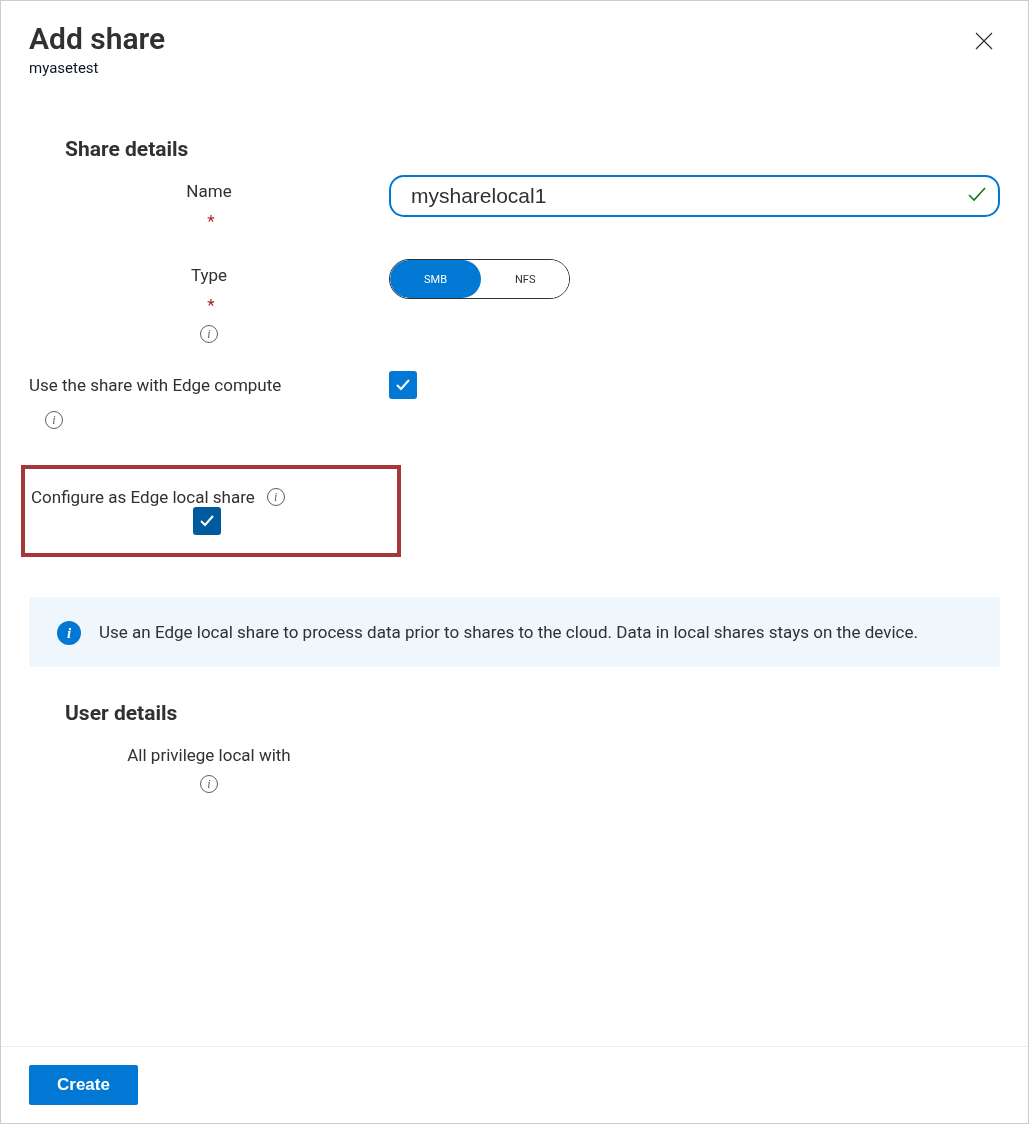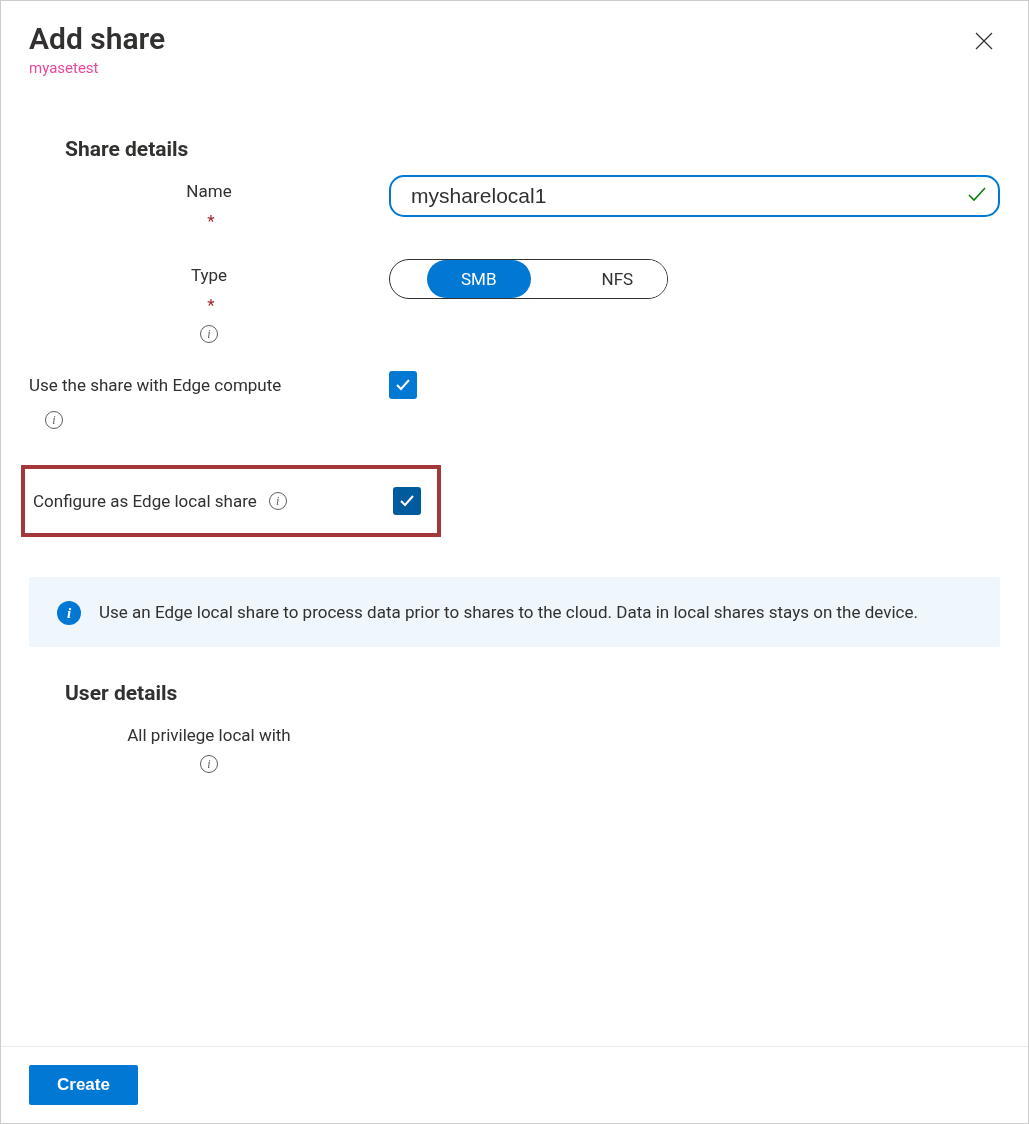--- a/index.html
+++ b/index.html
@@ -29,21 +29,21 @@
   }
   .close-btn {
     width:32px;height:32px;
     display:flex;align-items:center;justify-content:center;
     cursor:pointer;
     color:#323130;
     margin-top:4px;
   }
   .subtitle {
     font-size:15px;
-    color:#ec4899;
+    color:#0f172a;
     margin-top:2px;
   }
   .section-heading {
     font-size:21px;
     font-weight:700;
     margin-top:60px;
     margin-bottom:14px;
     margin-left:36px;
   }
   .form-row {
@@ -98,24 +98,23 @@
   .segmented {
     display:inline-flex;
     border:1px solid #323130;
     border-radius:20px;
     overflow:hidden;
     height:40px;
   }
   .seg {
     padding:0 34px;
     display:flex;align-items:center;justify-content:center;
-    font-size:17px;
+    font-size:11px;
     cursor:pointer;
     background:#fff;
-    margin-left:37px;
   }
   .seg.selected {
     background:#0078d4;
     color:#fff;
     border-radius:20px;
   }
   .checkbox {
     width:28px;height:28px;
     border-radius:3px;
     background:#0078d4;
@@ -130,23 +129,24 @@
   }
   .edge-compute-row {
     display:flex;
     align-items:center;
     margin-bottom:10px;
   }
   .highlight-box {
     border:4px solid #a4373a;
     padding:18px 8px 18px 0;
     margin-left:-8px;
-    width:420px;
+    width:380px;
     display:flex;
     align-items:center;
+    flex-direction:column;
   }
   .highlight-box .lbl {
     font-size:17px;
     display:flex;align-items:center;gap:12px;
     width:368px;
     padding-left:8px;
   }
   .info-banner {
     background:#eff6fc;
     border-radius:2px;

